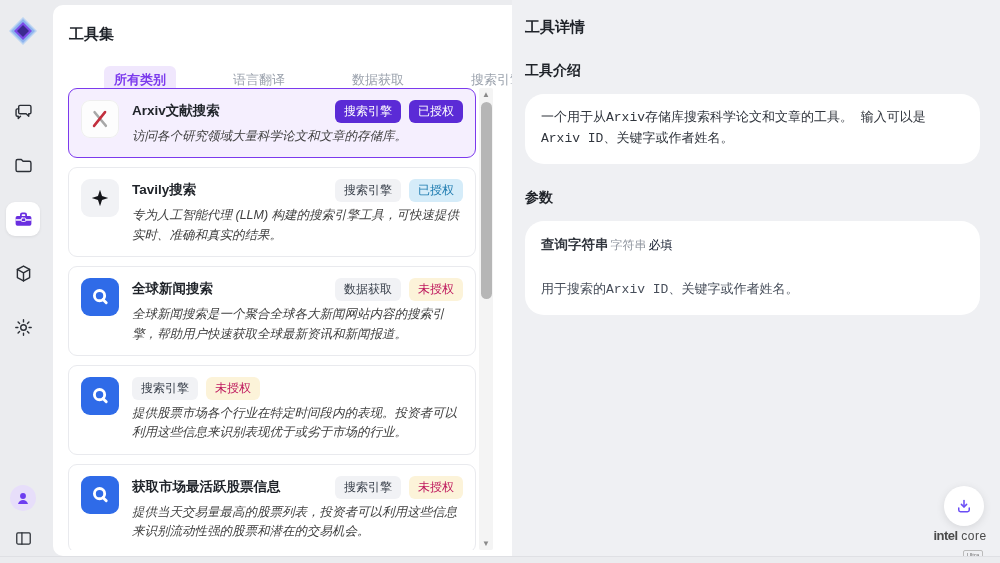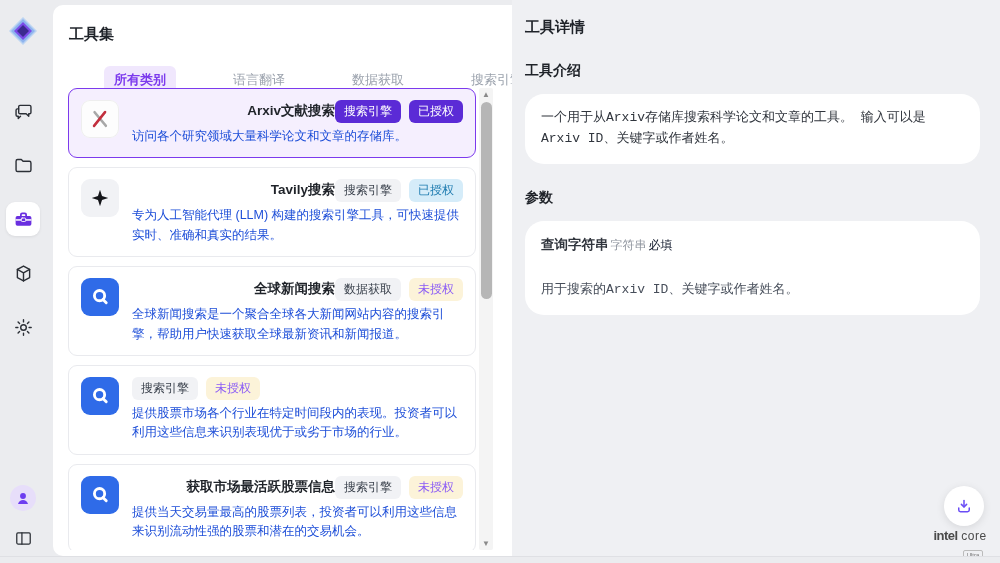--- a/index.html
+++ b/index.html
@@ -27,28 +27,28 @@
   .tab { padding:5px 10px; border-radius:6px; color:#9aa1ac; cursor:pointer; white-space:nowrap;margin-left:37px; }
   .tab.active { background:#f0e7fd; color:#7c3aed; font-weight:bold; }
   .tool-list { position:absolute; left:0; top:83px; width:477px; height:462px; overflow:hidden; padding:0 0 0 15px; }
   .tool-card { width:408px; background:#fff; border:1px solid #e9eaee; border-radius:9px; padding:11px 12px; display:flex; gap:13px; margin-bottom:9px; cursor:pointer; }
   .tool-card.selected { border:1.5px solid #7c3aed; background:#f5effe; }
   .tool-icon { width:38px; height:38px; border-radius:9px; background:#f1f2f5; flex:0 0 38px; display:flex; align-items:center; justify-content:center; }
   .tool-icon.white { background:#fdfdfd; box-shadow:0 0 0 1px #eee inset; }
   .tool-icon.blue { background:#2f6be8; }
   .tool-body { flex:1; min-width:0; }
   .tool-head { display:flex; align-items:flex-start; }
-  .tool-name { font-size:13.5px; font-weight:bold; flex:1; padding-top:2px;text-align:right; }
+  .tool-name { font-size:13.5px; font-weight:bold; flex:1; padding-top:2px; }
   .badges { display:flex; gap:8px; }
   .badge { font-size:12px; padding:3px 9px; border-radius:6px; white-space:nowrap; }
   .badge.v-solid-purple { background:#5b2bd6; color:#fff; }
   .badge.v-gray  { background:#f1f2f5; color:#3c434e; }
   .badge.v-blue  { background:#d5ecf9; color:#1d7bb0; }
-  .badge.v-yellow{ background:#fcf3d9; color:#8b5cf6; }
-  .tool-desc { font-size:12.5px; color:#1d4ed8; line-height:1.55; margin-top:4px; max-width:328px; }
+  .badge.v-yellow{ background:#fcf3d9; color:#be185d; }
+  .tool-desc { font-size:12.5px; color:#404040; line-height:1.55; margin-top:4px; max-width:328px;font-style:italic; }
   
   .scrollbar { position:absolute; left:426px; top:83px; width:14px; height:462px; background:#f4f4f4; border-radius:2px; }
   .sb-arrow { position:absolute; left:0; width:14px; height:13px; color:#8a8a8a; font-size:8px; text-align:center; line-height:13px; cursor:pointer; }
   .sb-arrow.up { top:0; }
   .sb-arrow.down { bottom:0; }
   .sb-thumb { position:absolute; left:1.5px; top:14px; width:11px; height:197px; background:#b6b6b6; border-radius:6px; cursor:pointer; }
   
   .detail { position:absolute; left:512px; top:0; width:488px; height:563px; background:#eff0f3; padding:18px 20px 0 13px;font-family:Liberation Mono, monospace; }
   .detail-title { font-size:15px; font-weight:bold; }
   .section-h { font-size:14px; font-weight:bold; margin-top:25px; }

